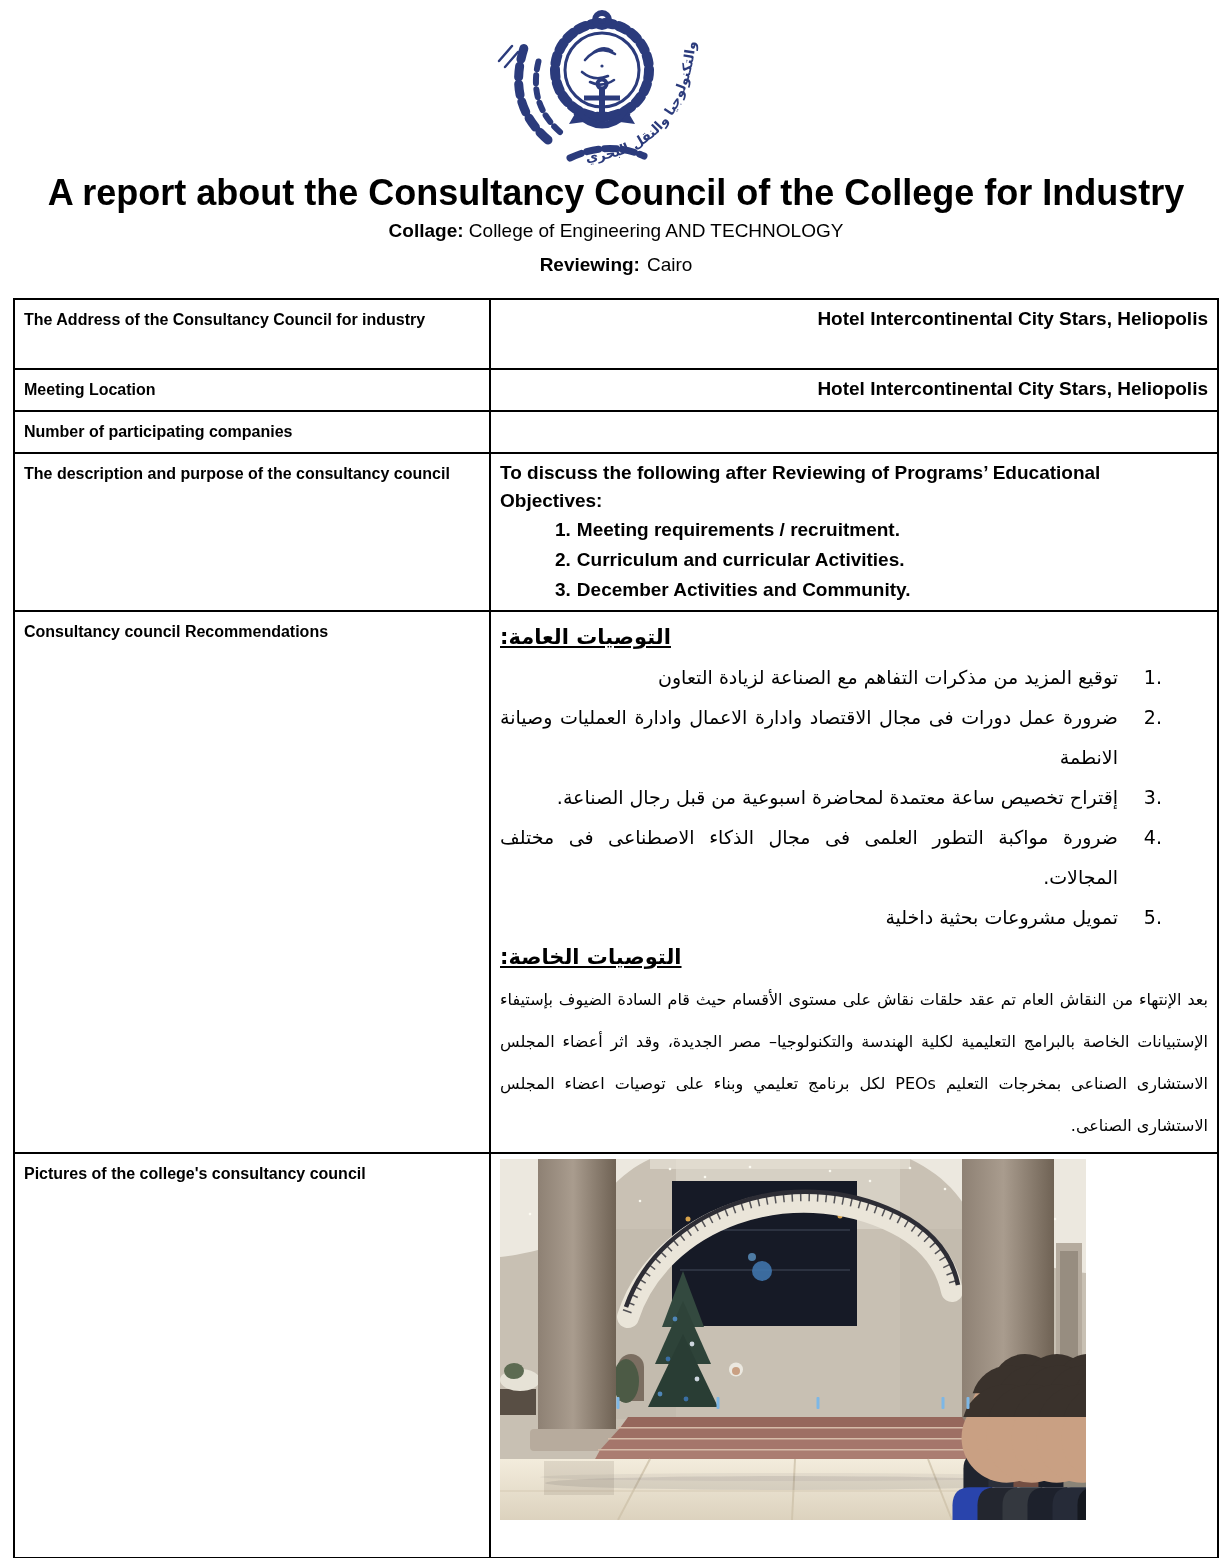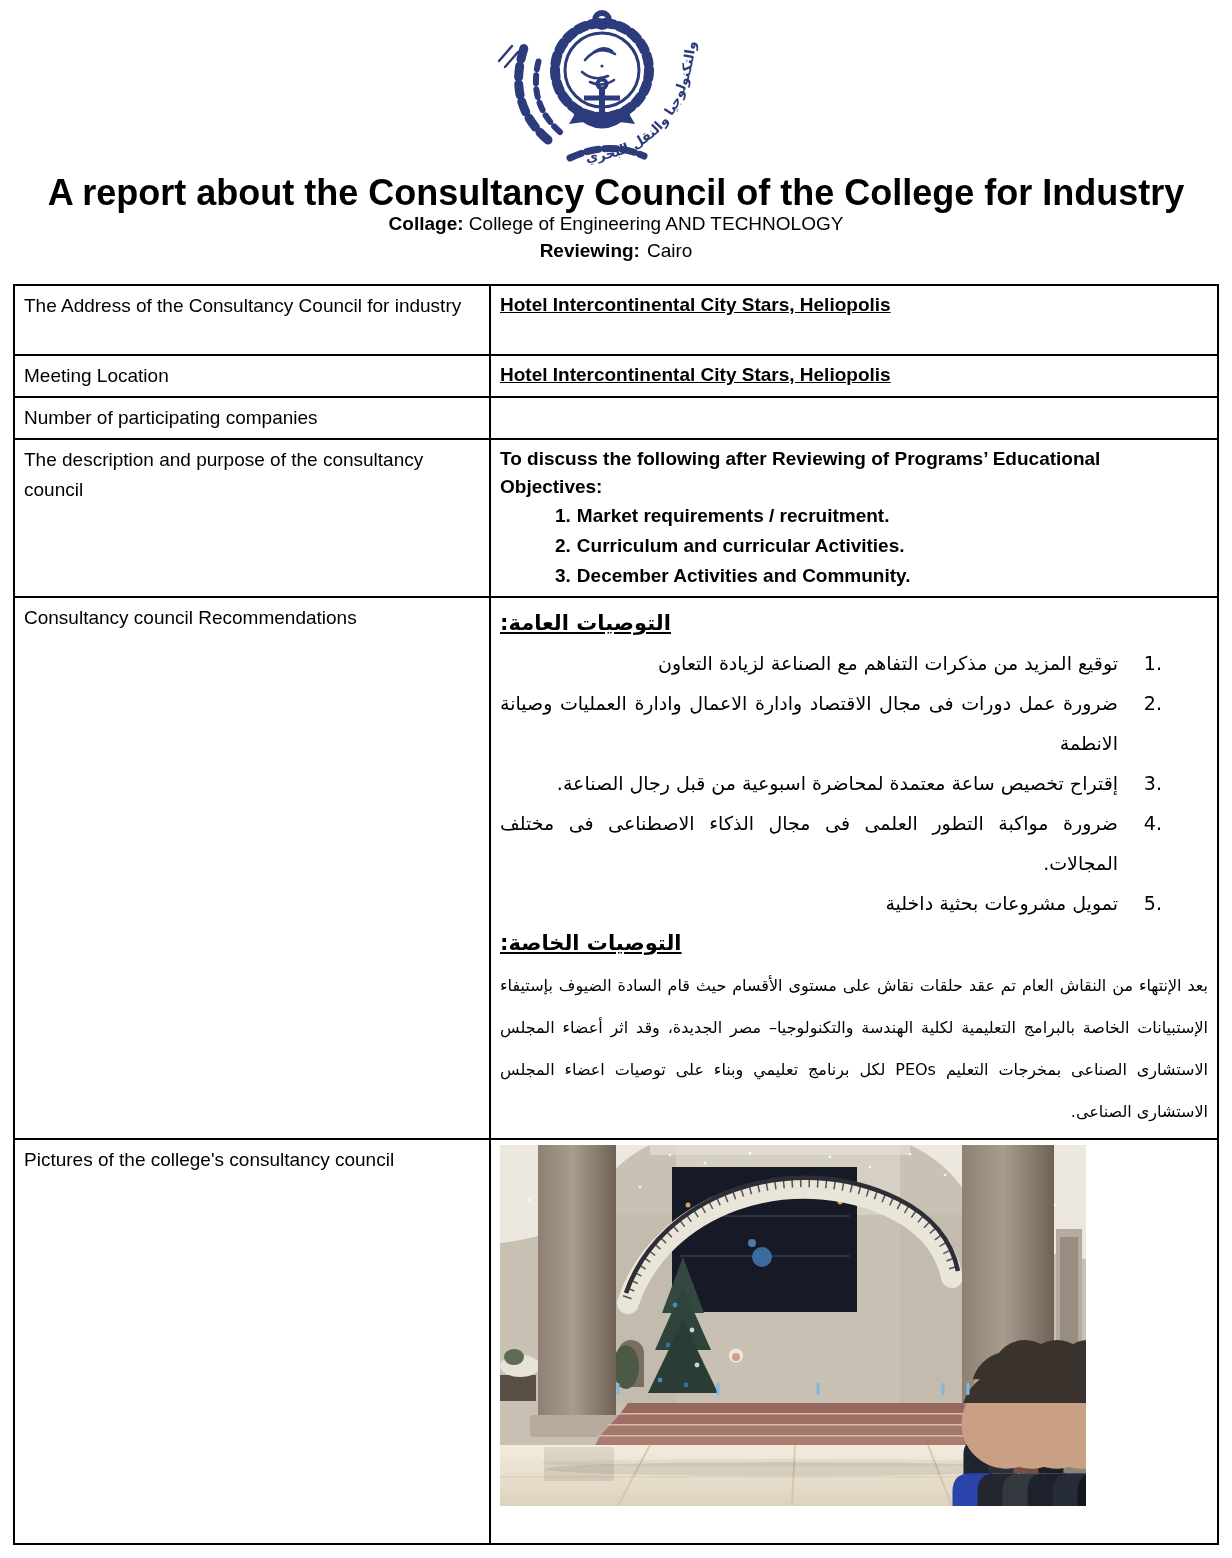--- a/index.html
+++ b/index.html
@@ -4,34 +4,34 @@
 <style>
   html,body{margin:0;padding:0;background:#ffffff;}
   body{width:1232px;height:1558px;overflow:hidden;color:#000;
        font-family:"Liberation Sans",sans-serif;}
   .page{width:1232px;height:1558px;position:relative;}
 
   
   .logo-wrap{padding-top:8px;text-align:center;}
   .logo-wrap svg{display:block;margin:0 auto;}
   .title{margin-top:8px;text-align:center;font-size:36px;font-weight:bold;line-height:34px;}
-  .subline{margin-top:1px;text-align:center;font-size:19px;line-height:26px;}
+  .subline{margin-top:8px;text-align:center;font-size:19px;line-height:26px;}
   .subline .b{font-weight:bold;}
   .loc-val{margin-left:7px;}
   .acad{margin-top:10px;text-align:center;font-size:24px;font-weight:bold;
         line-height:32px;white-space:pre-wrap;}
 
   
   table.report{border-collapse:collapse;table-layout:fixed;
                width:1204px;margin:20px auto 0 auto;border:2px solid #000;}
   table.report td{border:2px solid #000;vertical-align:top;box-sizing:border-box;
                   padding:5px 9px;}
-  td.lbl{font-weight:normal;font-size:19px;line-height:30px;width:476px;}
+  td.lbl{font-weight:bold;font-size:16px;line-height:30px;width:476px;}
   td.val{font-size:19px;font-weight:bold;line-height:28px;}
-  td.val.center{text-align:left;text-decoration:underline;}
+  td.val.center{text-align:right;}
   tr.r1 td{height:70px;} tr.r2 td{height:36px;} tr.r3 td{height:33px;padding-left:9px;}
   tr.r4 td{height:42px;} tr.r5 td{height:150px;} tr.r6 td{height:489px;}
   tr.r7 td{height:405px;}
 
   
   .desc-intro{font-weight:bold;}
   .en-item{padding-left:55px;font-weight:bold;line-height:30px;}
   .en-item .n{margin-right:6px;}
 
   
@@ -120,21 +120,21 @@
 
     <tr class="r4">
       <td class="lbl">Number of participating companies</td>
       <td class="val center"></td>
     </tr>
 
     <tr class="r5">
       <td class="lbl">The description and purpose of the consultancy council</td>
       <td class="val">
         <div class="desc-intro">To discuss the following after Reviewing of Programs’ Educational Objectives:</div>
-        <div class="en-item"><span class="n">1.</span><span>Market requirements / recruitment.</span></div>
+        <div class="en-item"><span class="n">1.</span><span>Meeting requirements / recruitment.</span></div>
         <div class="en-item"><span class="n">2.</span><span>Curriculum and curricular Activities.</span></div>
         <div class="en-item"><span class="n">3.</span><span>December Activities and Community.</span></div>
       </td>
     </tr>
 
     <tr class="r6">
       <td class="lbl">Consultancy council Recommendations</td>
       <td class="val arcell">
         <div class="ar-head">التوصيات العامة:</div>
         <div class="ar-item">

